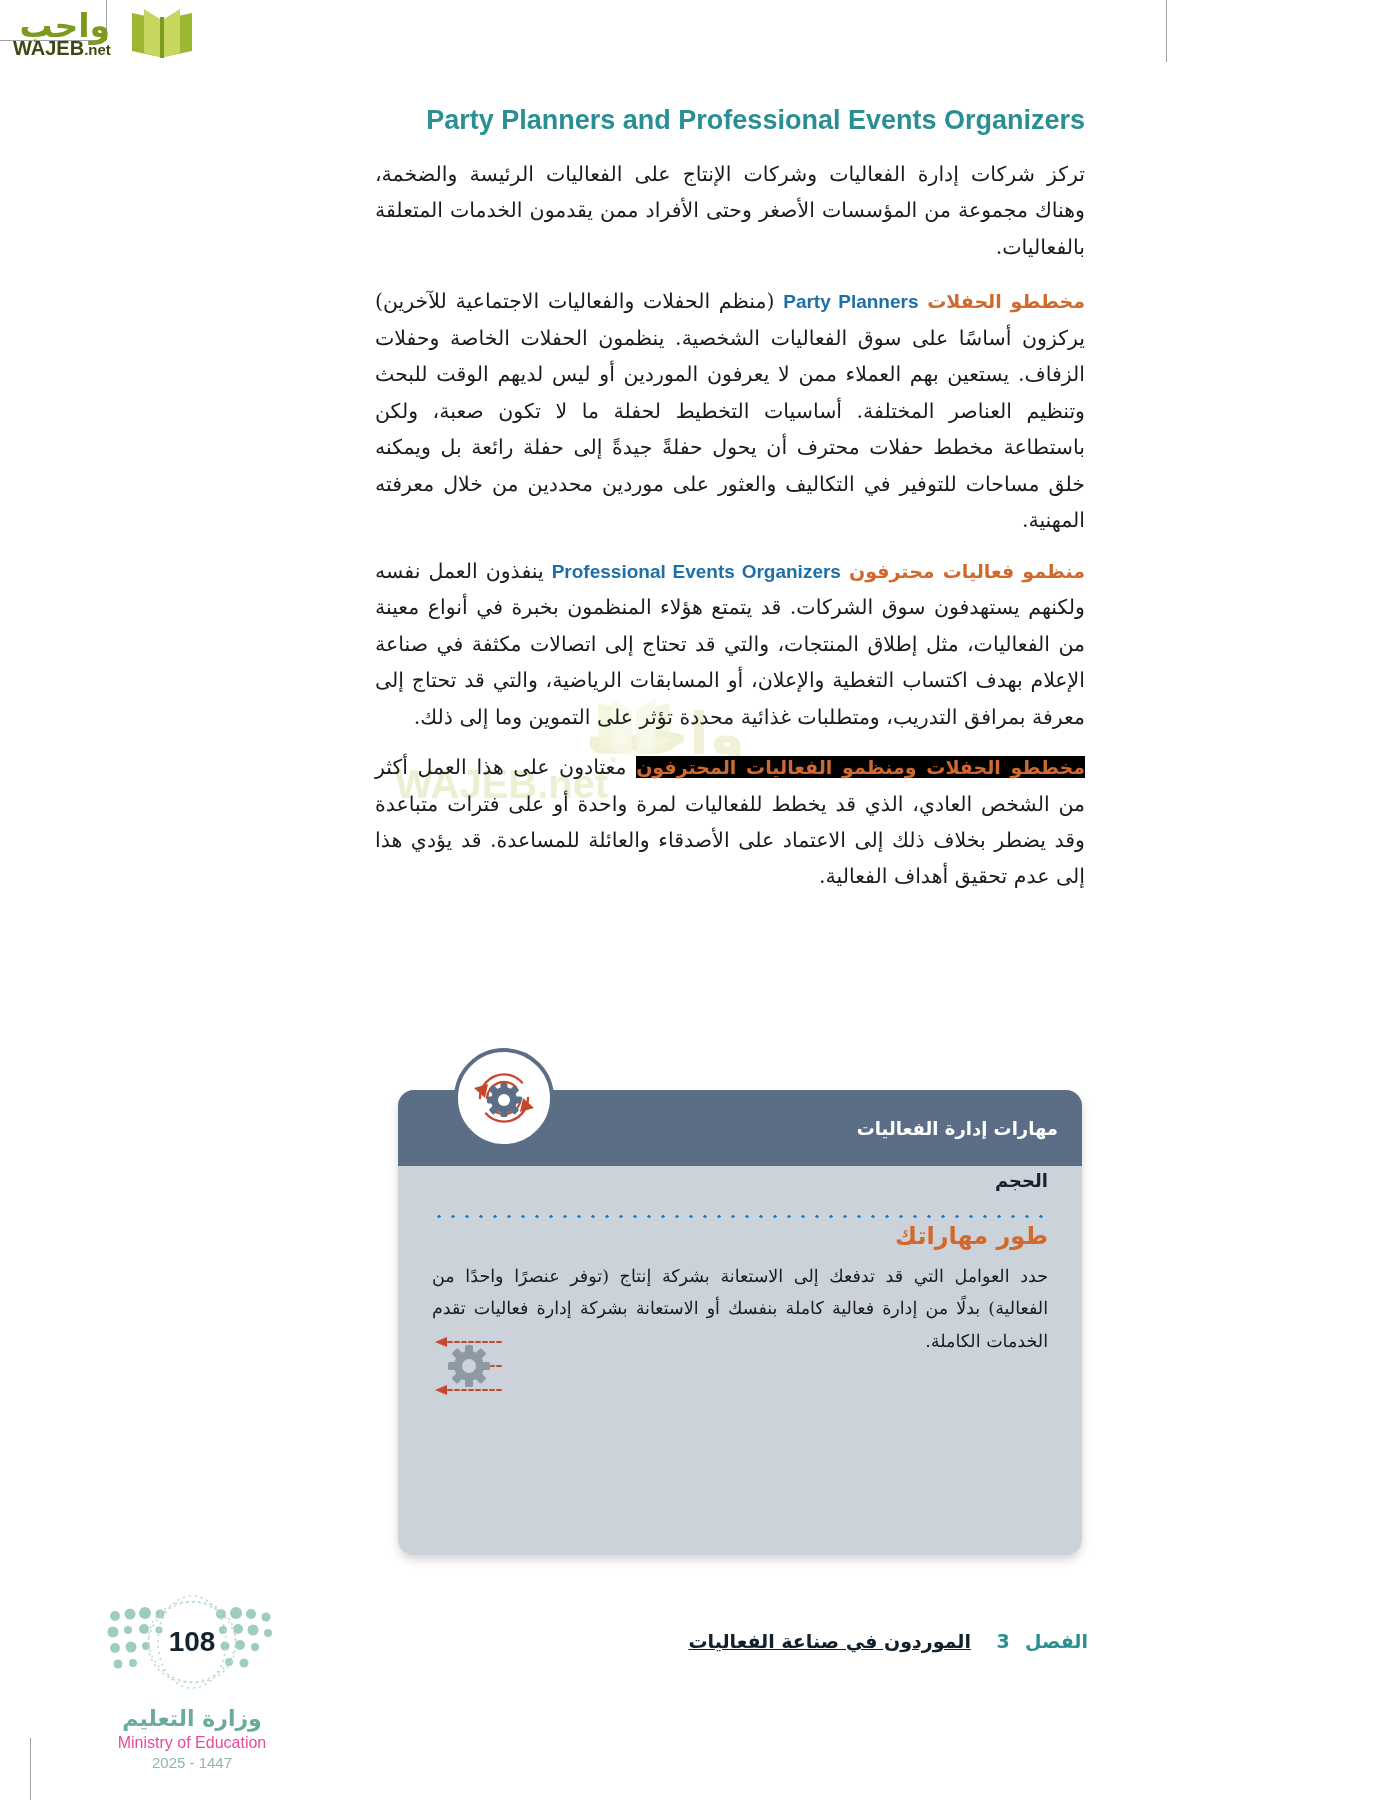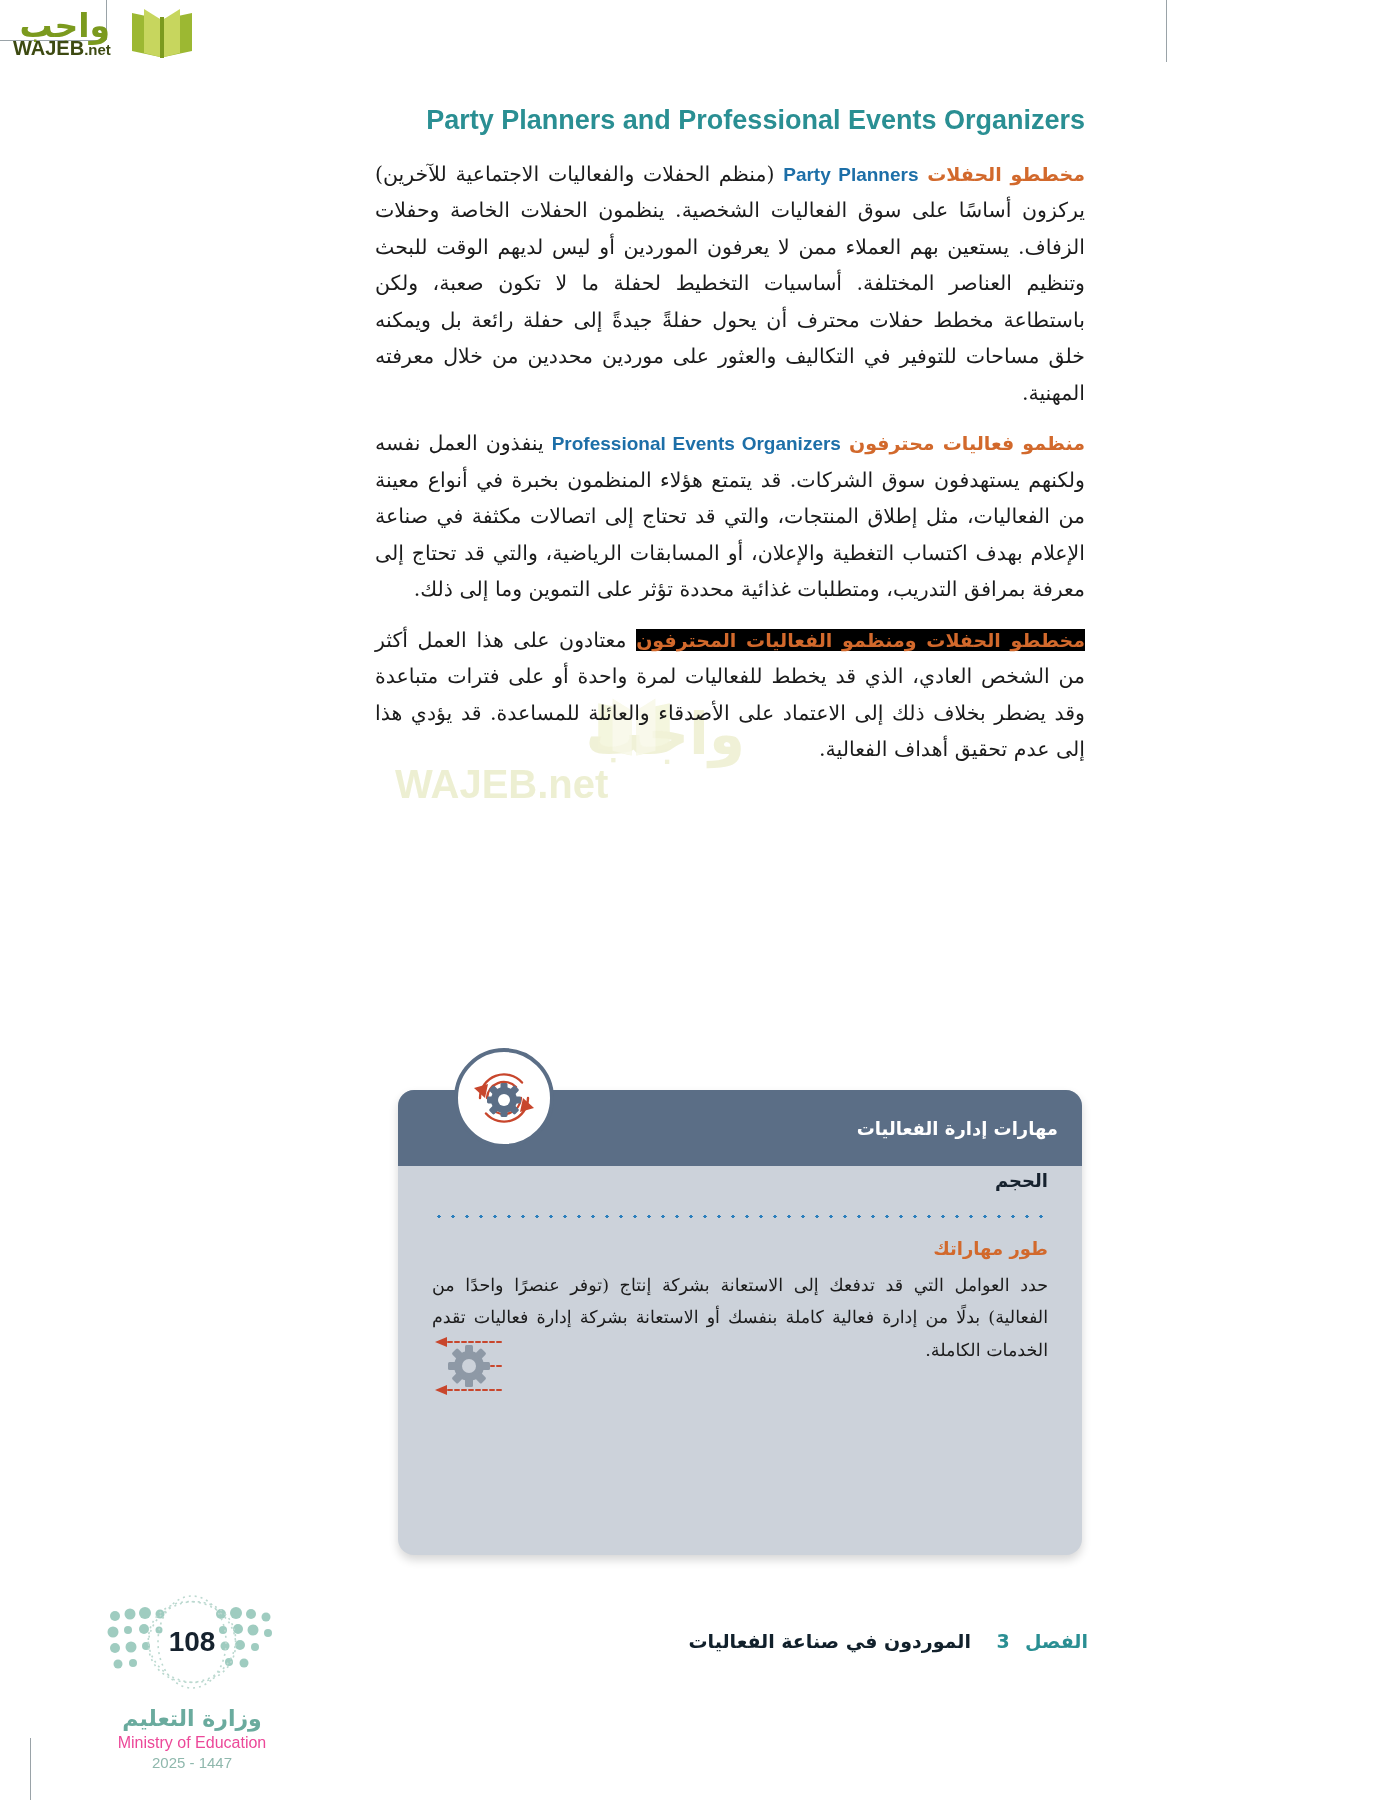--- a/index.html
+++ b/index.html
@@ -147,36 +147,36 @@
     font-family:"DejaVu Serif","Liberation Serif",serif;
     font-size:17.5px; color:#1b1b1b; line-height:1.85;
     text-align:justify; text-align-last:right; direction:rtl;
   }
   .dotted {
     margin:24px 34px 0 34px; height:3px;
     background-image: radial-gradient(circle, #2b7fbd 1.6px, rgba(0,0,0,0) 1.7px);
     background-size: 14px 3px; background-repeat: repeat-x;
   }
   .skill-title {
-    margin:20px 34px 0 34px;
-    font-size:18px; font-weight:bold; color:#d2692c;
+    margin:4px 34px 0 34px;
+    font-size:24px; font-weight:bold; color:#d2692c;
     font-family:"DejaVu Sans","Liberation Sans",sans-serif;
     text-align:right;
   }
   .gear-deco { position:absolute; right:575px; top:236px; width:82px; height:80px; }
 
   
   .footer-line {
     position:absolute; left:398px; top:1630px;
     width:690px; text-align:right; direction:rtl;
     font-family:"DejaVu Sans","Liberation Sans",sans-serif;
   }
   .footer-ch { color:#2a8f93; font-size:19px; font-weight:bold; }
   .footer-num { color:#2a8f93; font-size:19px; font-weight:bold; direction:ltr; display:inline-block; }
-  .footer-txt { color:#11202b; font-size:19px; font-weight:bold; }
+  .footer-txt { color:#11202b; font-size:19px; font-weight:bold;text-decoration:underline; }
 
   .moe { position:absolute; left:62px; top:1580px; width:260px; text-align:center; }
   .moe-badge { position:relative; width:186px; height:130px; margin:0 auto; }
   .moe-num {
     position:absolute; left:0; right:0; top:46px;
     font-family:"Liberation Sans", sans-serif;
     font-size:28px; font-weight:bold; color:#16222e; direction:ltr;
   }
   .moe-ar {
     margin-top:-4px;
@@ -230,20 +230,21 @@
       <path d="M34 12 L34 50 L18 46 L18 2 Z" fill="#f1f2d4"></path>
       <path d="M38 12 L38 50 L54 46 L54 2 Z" fill="#f1f2d4"></path>
     </svg>
   </div>
 </div>
 
 <div class="content">
 
   <h2 class="title-en">Party Planners and Professional Events Organizers</h2>
 
+  <p class="body">تركز شركات إدارة الفعاليات وشركات الإنتاج على الفعاليات الرئيسة والضخمة، وهناك مجموعة من المؤسسات الأصغر وحتى الأفراد ممن يقدمون الخدمات المتعلقة بالفعاليات.</p>
 
   <p class="body">
     <span class="term-orange">مخططو الحفلات</span><span> </span><span class="term-blue">Party Planners</span><span> (منظم الحفلات والفعاليات الاجتماعية للآخرين) يركزون أساسًا على سوق الفعاليات الشخصية. ينظمون الحفلات الخاصة وحفلات الزفاف. يستعين بهم العملاء ممن لا يعرفون الموردين أو ليس لديهم الوقت للبحث وتنظيم العناصر المختلفة. أساسيات التخطيط لحفلة ما لا تكون صعبة، ولكن باستطاعة مخطط حفلات محترف أن يحول حفلةً جيدةً إلى حفلة رائعة بل ويمكنه خلق مساحات للتوفير في التكاليف والعثور على موردين محددين من خلال معرفته المهنية.</span>
   </p>
 
   <p class="body tight">
     <span class="term-orange">منظمو فعاليات محترفون</span><span> </span><span class="term-blue">Professional Events Organizers</span><span> ينفذون العمل نفسه ولكنهم يستهدفون سوق الشركات. قد يتمتع هؤلاء المنظمون بخبرة في أنواع معينة من الفعاليات، مثل إطلاق المنتجات، والتي قد تحتاج إلى اتصالات مكثفة في صناعة الإعلام بهدف اكتساب التغطية والإعلان، أو المسابقات الرياضية، والتي قد تحتاج إلى معرفة بمرافق التدريب، ومتطلبات غذائية محددة تؤثر على التموين وما إلى ذلك.</span>
   </p>
 
   <p class="body tight">

